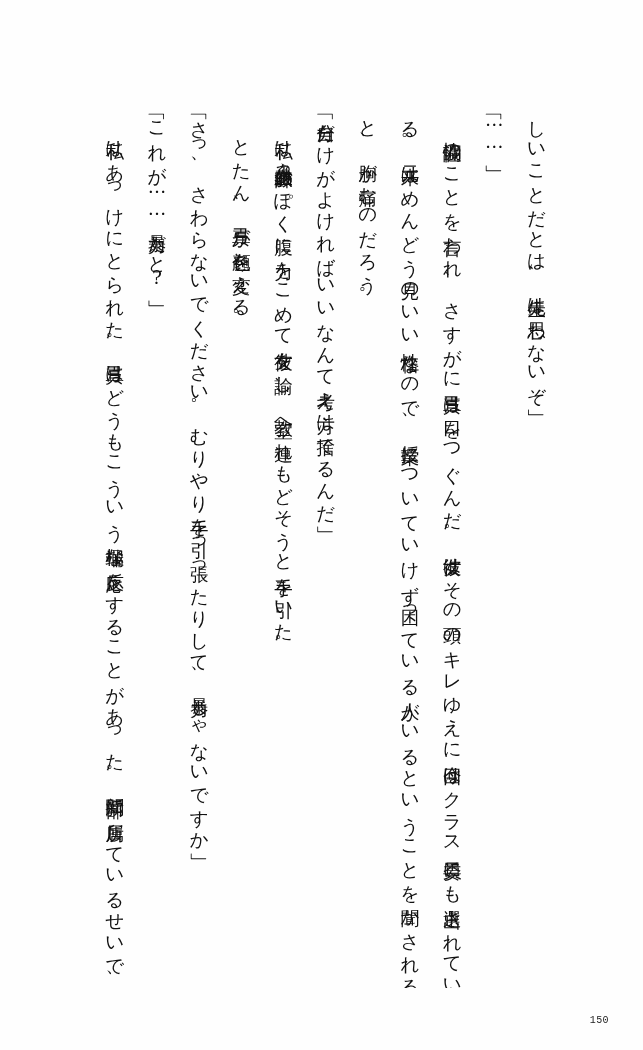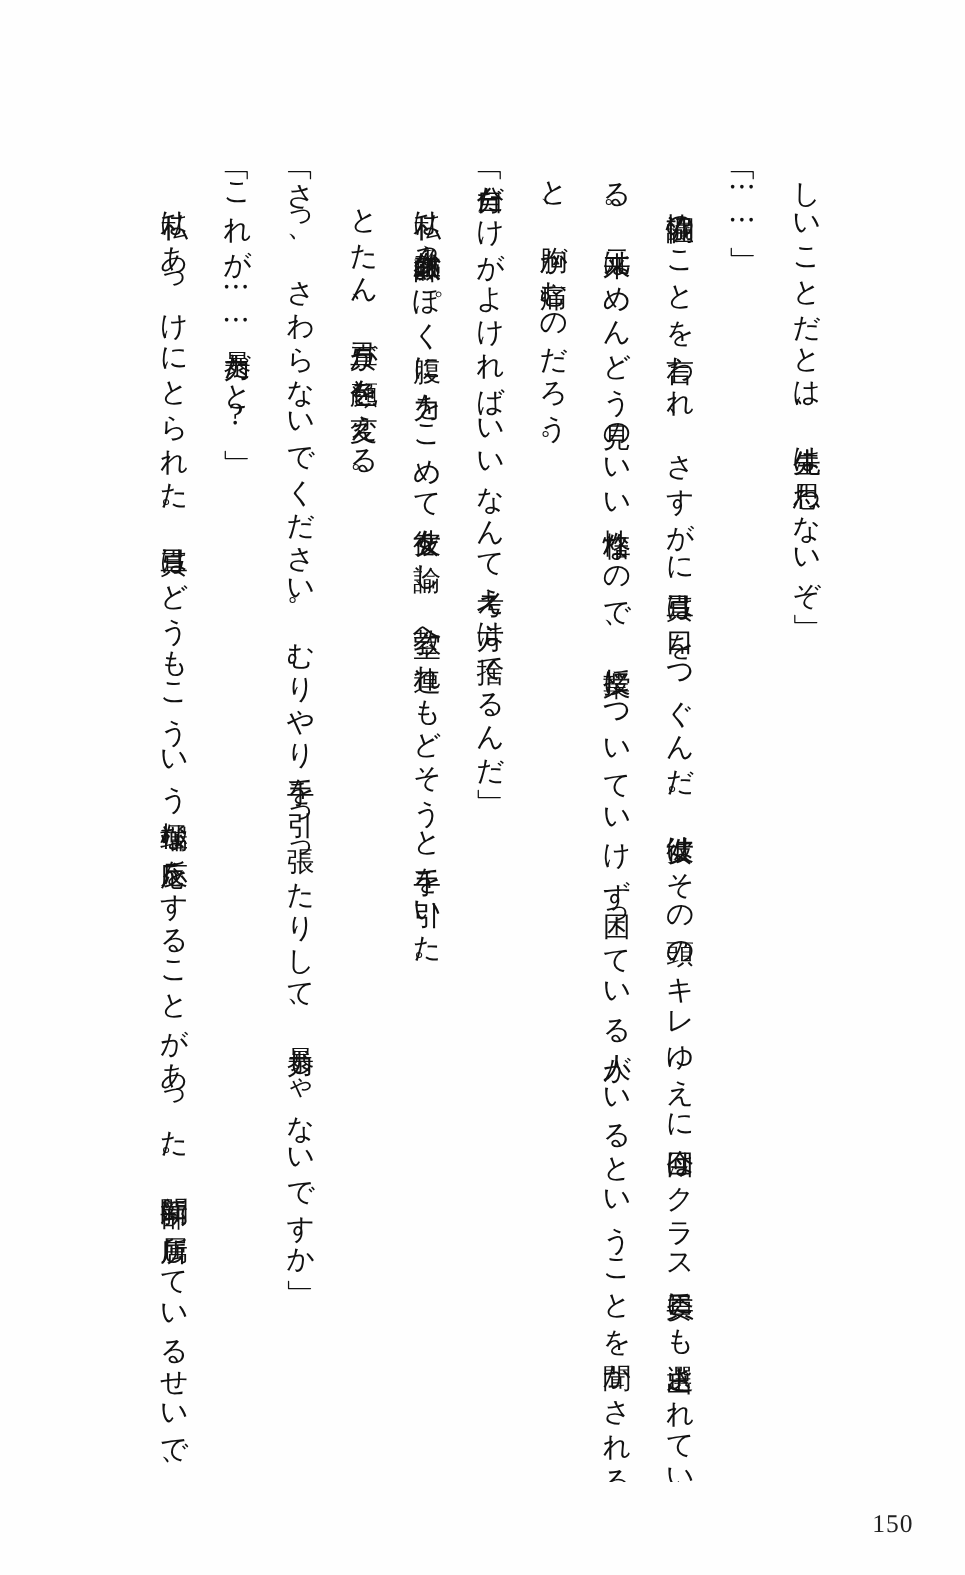--- a/index.html
+++ b/index.html
@@ -48,22 +48,22 @@
   }
 
   .vtext p.indent {
     text-indent: 1em;
   }
 
   .page-number {
     position: absolute;
     right: 34px;
     bottom: 24px;
-    font-size: 17px;
-    font-family: Liberation Serif, serif;
+    font-size: 10px;
+    font-family: Liberation Mono, monospace;
     color: #222222;
     letter-spacing: 0.04em;
   }
 </style>
 </head>
 <body>
 
 <div class="page">
 
   <div class="vtext">

